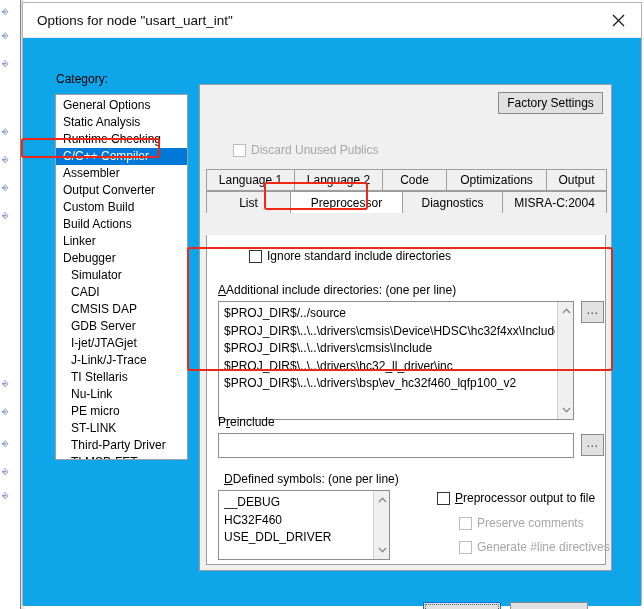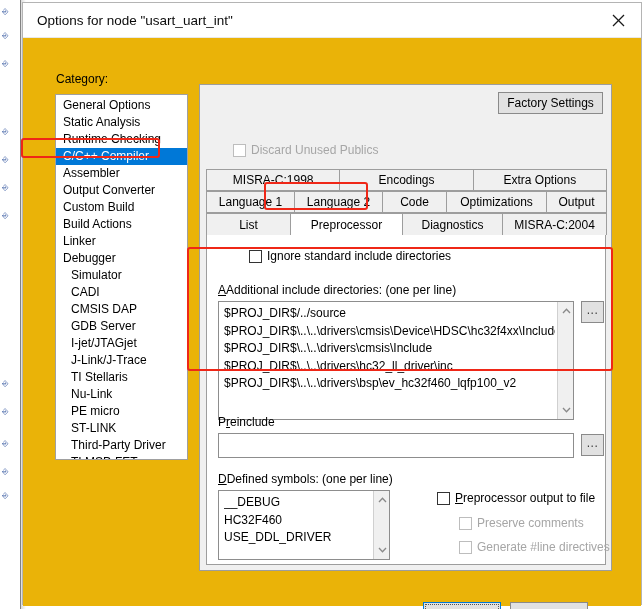--- a/index.html
+++ b/index.html
@@ -78,21 +78,21 @@
     display: flex;
     align-items: center;
     justify-content: center;
     cursor: default;
   }
   #close-btn svg { display: block; }
 
   #dlg-body {
     position: relative;
     height: 568px;
-    background: #eab308;
+    background: #0ea5e9;
   }
 
   
   #category-label {
     position: absolute;
     left: 33px; top: 34px;
     font-size: 12px;
   }
   #category-list {
     position: absolute;
@@ -361,25 +361,20 @@
 
       <button id="factory-settings">Factory Settings</button>
 
 
       <div class="cb-row" style="left:33px; top:58px;">
         <span class="cbox disabled"></span>
         <span class="lbl-dis">Discard Unused Publics</span>
       </div>
 
       <div id="tabs">
-        <div class="tab-row" id="tab-row-1">
-          <div class="tab" style="flex-basis:33.34%">MISRA-C:1998</div>
-          <div class="tab" style="flex-basis:33.33%">Encodings</div>
-          <div class="tab" style="flex-basis:33.33%">Extra Options</div>
-        </div>
         <div class="tab-row" id="tab-row-2">
           <div class="tab" style="flex-basis:22%">Language 1</div>
           <div class="tab" style="flex-basis:22%">Language 2</div>
           <div class="tab" style="flex-basis:16%">Code</div>
           <div class="tab" style="flex-basis:25%">Optimizations</div>
           <div class="tab" style="flex-basis:15%">Output</div>
         </div>
         <div class="tab-row" id="tab-row-3">
           <div class="tab" style="flex-basis:21%">List</div>
           <div class="tab active" style="flex-basis:28%">Preprocessor</div>
@@ -423,21 +418,21 @@
         <div class="dots-btn" style="left:374px; top:66px;">...</div>
 
         <div class="fieldlabel" style="left:11px; top:180px;">
           <span>P</span><span class="u">r</span><span>einclude</span>
         </div>
         <div class="textbox" style="left:11px; top:198px; width:356px; height:25px;">
           <div class="textlines" style="right:4px;"></div>
         </div>
         <div class="dots-btn" style="left:374px; top:199px;">...</div>
 
-        <div class="fieldlabel" style="left:11px; top:237px;">
+        <div class="fieldlabel" style="left:17px; top:237px;">
           <span class="u">D</span><span>Defined symbols: (one per line)</span>
         </div>
         <div class="textbox" style="left:11px; top:255px; width:172px; height:70px;">
           <div class="textlines">
             <div>__DEBUG</div>
             <div>HC32F460</div>
             <div>USE_DDL_DRIVER</div>
           </div>
           <div class="vscroll">
             <div class="arr up">

